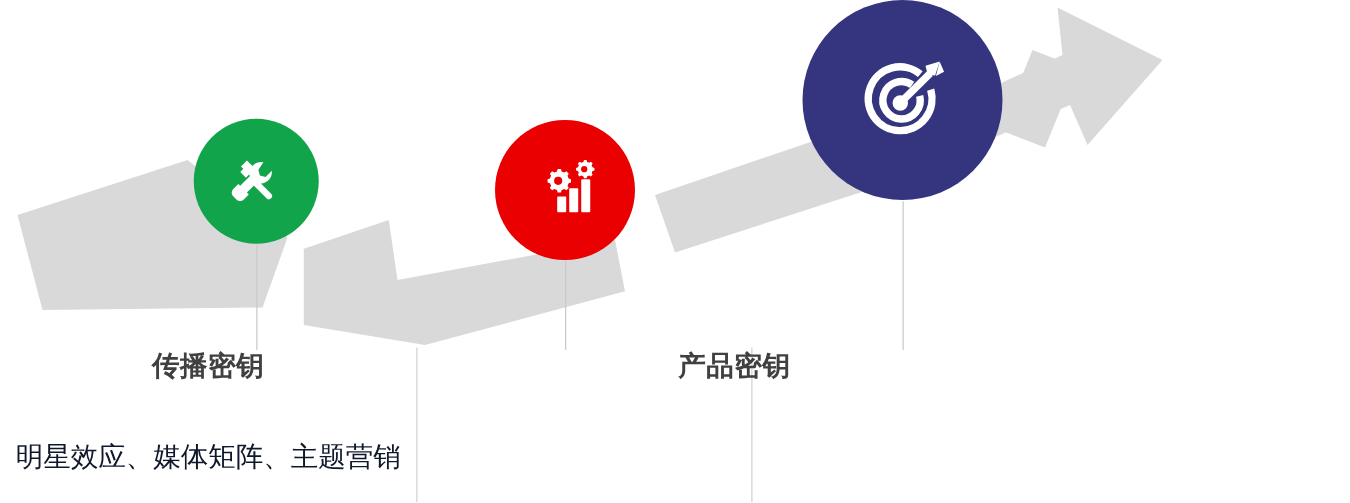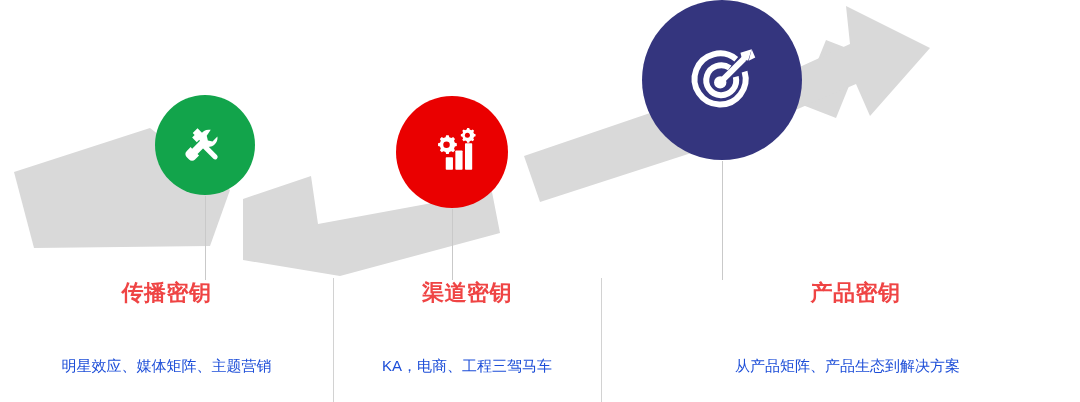--- a/index.html
+++ b/index.html
@@ -96,29 +96,29 @@
   }
   #column-communication { width: 333px; }
   #column-channel       { width: 268px; }
   #column-product       { width: 479px; }
 
   .column-title {
     font-size: 22px;
     font-weight: bold;
     line-height: 30px;
     letter-spacing: 0.5px;
-    color: #ef4444;
+    color: #404040;
     margin: 0;
     white-space: nowrap;
   }
   .column-desc {
-    font-size: 15px;
+    font-size: 22px;
     font-weight: normal;
     line-height: 28px;
-    color: #1d4ed8;
+    color: #0f172a;
     margin: 0;
     padding-top: 44px;
     white-space: nowrap;
   }
   #column-product .column-desc { padding-left: 14px; }
   #column-product .column-title { padding-left: 30px; }
 </style>
 </head>
 <body>
 
@@ -191,25 +191,20 @@
   <div class="divider" id="divider-1"></div>
   <div class="divider" id="divider-2"></div>
 
   <div id="columns">
 
     <div class="column" id="column-communication">
       <p class="column-title">传播密钥</p>
       <p class="column-desc">明星效应、媒体矩阵、主题营销</p>
     </div>
 
-    <div class="column" id="column-channel">
-      <p class="column-title">渠道密钥</p>
-      <p class="column-desc">KA，电商、工程三驾马车</p>
-    </div>
 
     <div class="column" id="column-product">
       <p class="column-title">产品密钥</p>
-      <p class="column-desc">从产品矩阵、产品生态到解决方案</p>
     </div>
 
   </div>
 
 </div>
 
 </body></html>

